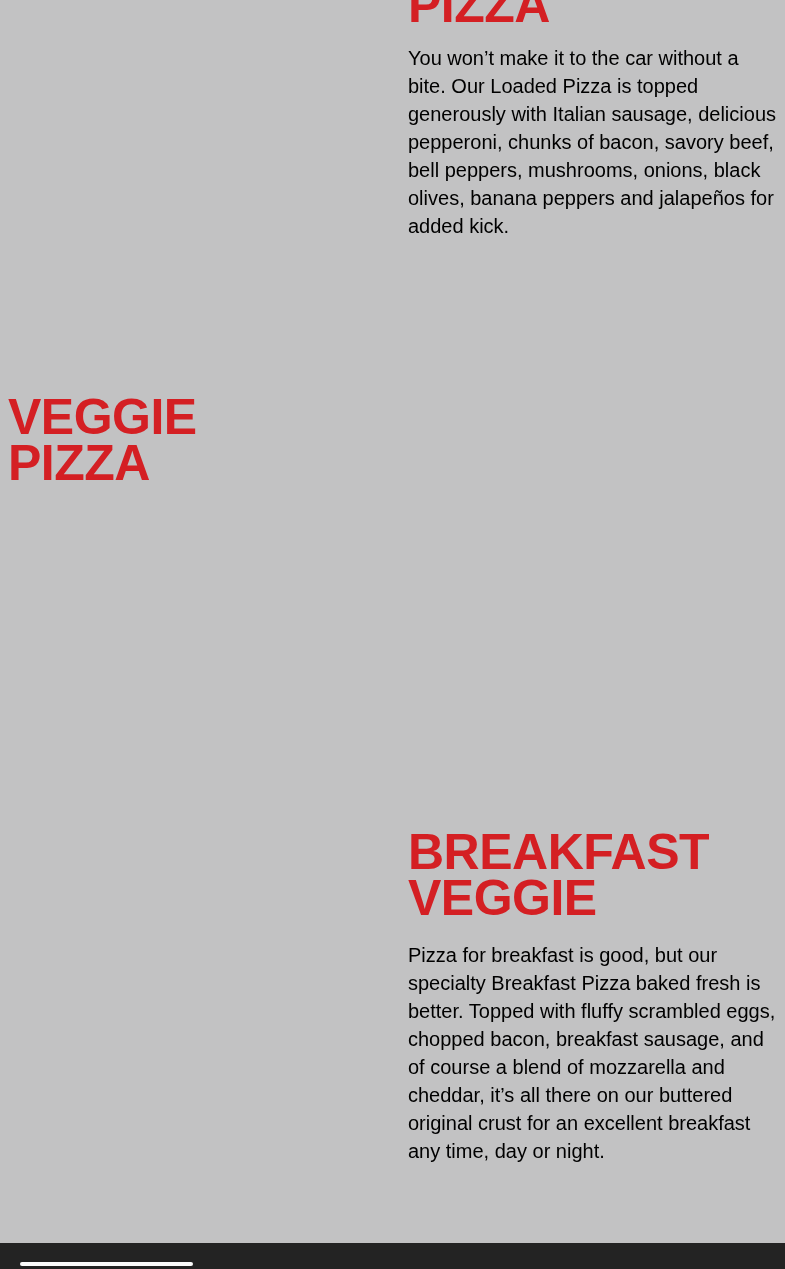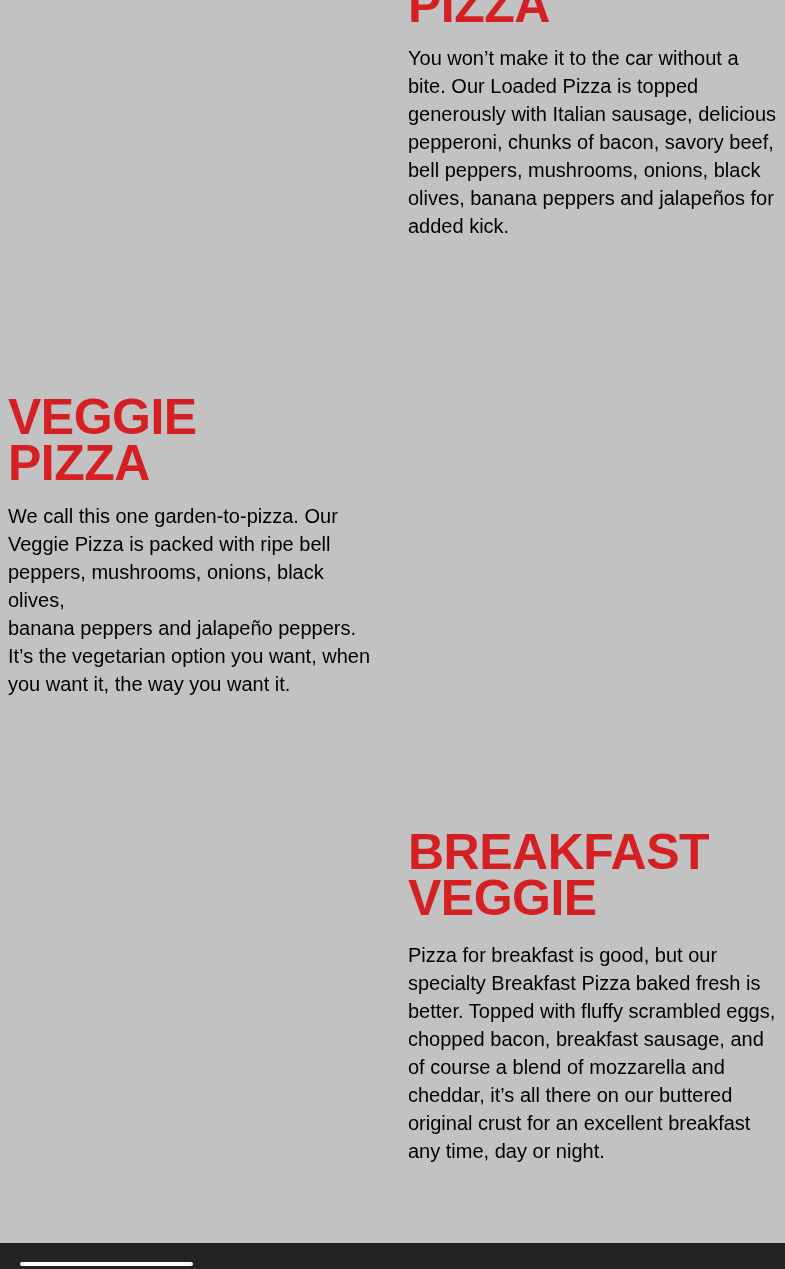--- a/index.html
+++ b/index.html
@@ -87,26 +87,20 @@
 generously with Italian sausage, delicious
 pepperoni, chunks of bacon, savory beef,
 bell peppers, mushrooms, onions, black
 olives, banana peppers and jalapeños for
 added kick.</p>
   </section>
 
   <section class="menu-section" id="section-veggie">
     <h2 class="menu-heading">VEGGIE
 PIZZA</h2>
-    <p class="menu-body">We call this one garden-to-pizza. Our
-Veggie Pizza is packed with ripe bell
-peppers, mushrooms, onions, black olives,
-banana peppers and jalapeño peppers.
-It’s the vegetarian option you want, when
-you want it, the way you want it.</p>
   </section>
 
   <section class="menu-section" id="section-breakfast">
     <h2 class="menu-heading">BREAKFAST
 VEGGIE</h2>
     <p class="menu-body">Pizza for breakfast is good, but our
 specialty Breakfast Pizza baked fresh is
 better. Topped with fluffy scrambled eggs,
 chopped bacon, breakfast sausage, and
 of course a blend of mozzarella and

